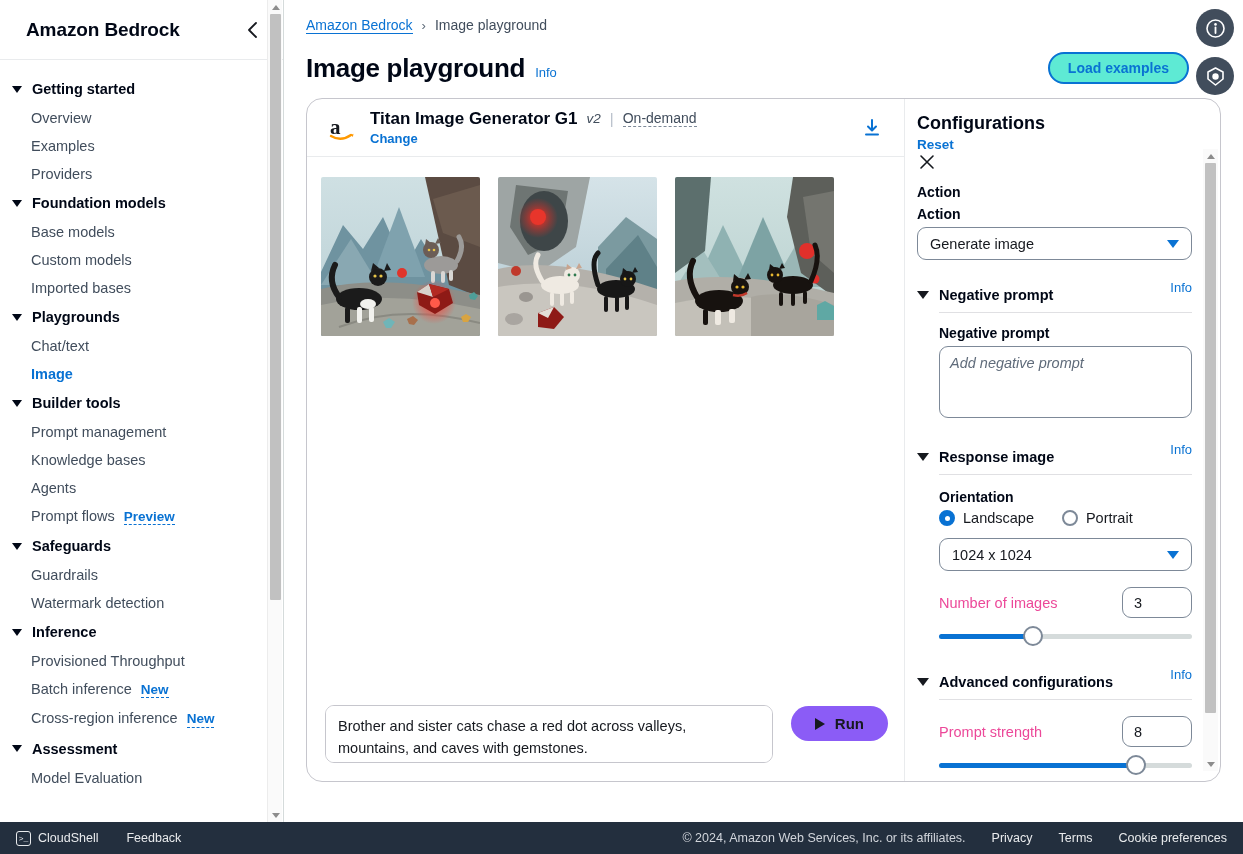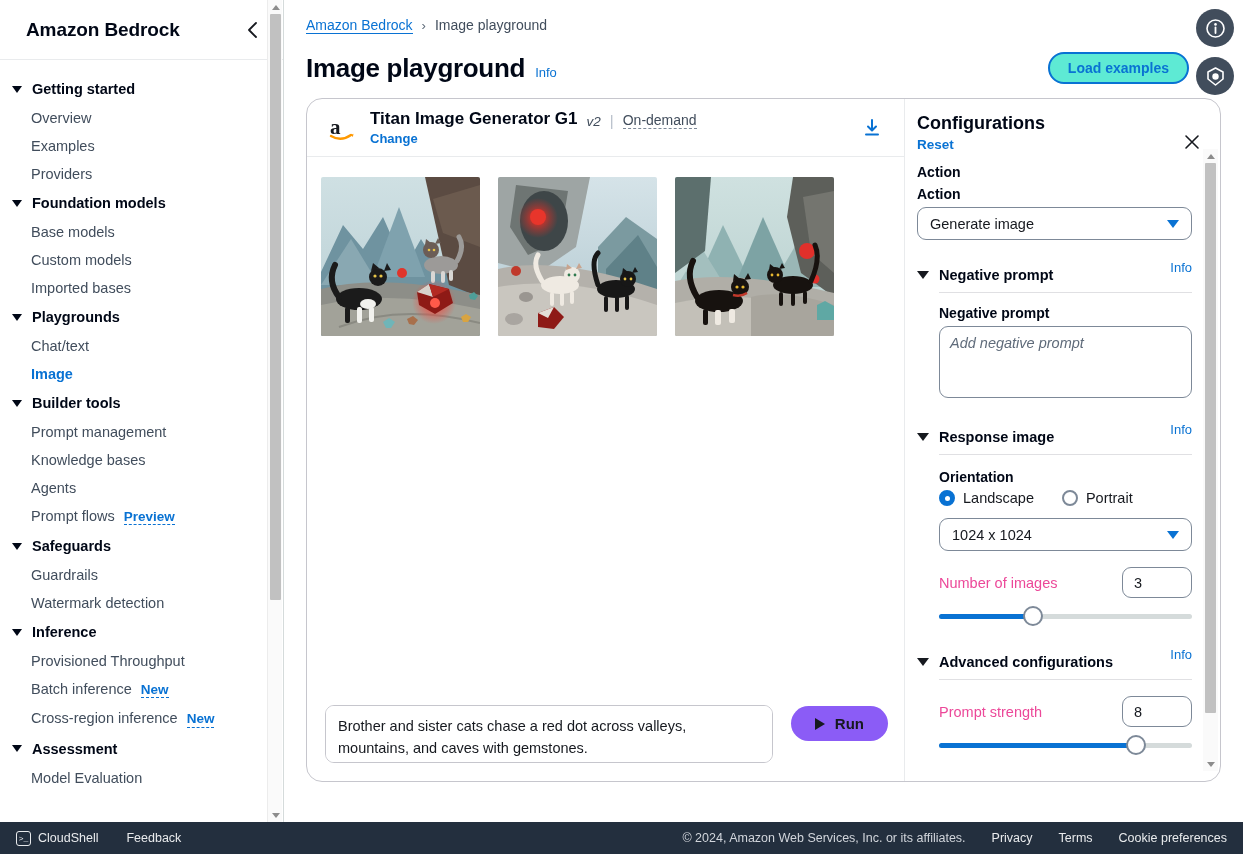--- a/index.html
+++ b/index.html
@@ -105,21 +105,21 @@
     background: #fff; height: 684px;
     display: flex; overflow: hidden; position: relative;
   }
   .pg-left { flex: 1; display: flex; flex-direction: column; border-right: 1px solid #e9ebed; min-width: 0;}
   .model-bar {
     height: 58px; display: flex; align-items: center; padding: 0 18px 0 22px;
     border-bottom: 1px solid #e9ebed; gap: 14px;
   }
   .amz-logo { width: 27px; height: 30px; flex: 0 0 auto; position: relative; margin-top: 2px;}
   .model-texts { flex: 1; min-width: 0; }
-  .model-line { display: flex; align-items: flex-end; gap: 9px; }
+  .model-line { display: flex; align-items: center; gap: 9px; }
   .model-name { font-size: 17px; font-weight: bold; color: #000716; }
   .model-ver { font-size: 13.5px; color: #414d5c; font-style: italic; }
   .vbar { color: #b6bec9; font-weight: 300; font-size: 15px; }
   .ondemand { font-size: 14px; color: #414d5c; border-bottom: 1px dashed #7d8998; cursor: pointer;}
   .change-link { font-size: 13px; color: #0972d3; font-weight: bold; cursor: pointer; margin-top: 1px; display:inline-block;}
   .dl-btn { width: 28px; height: 28px; display:flex; align-items:center; justify-content:center; cursor:pointer; flex:0 0 auto;}
 
   .results { flex: 1; padding: 20px 0 0 14px; display: flex; gap: 18px; align-items: flex-start; }
   .thumb { width: 159px; height: 159px; border-radius: 2px; overflow: hidden; cursor: pointer; position: relative; }
 
@@ -131,21 +131,21 @@
   }
   .run-btn {
     background: #8b5cf6; color: #16191f; border: none; border-radius: 20px;
     padding: 9px 24px; font-size: 15px; font-weight: bold; cursor: pointer;
     display: flex; align-items: center; gap: 10px; font-family: inherit; margin-top: 1px;
   }
   .play-tri { width:0;height:0;border-left:10px solid #16191f;border-top:6.5px solid transparent;border-bottom:6.5px solid transparent;}
 
   
   .pg-right { width: 315px; flex: 0 0 315px; position: relative; display: flex; flex-direction: column; }
-  .cfg-head { padding: 14px 18px 4px 12px; display: flex; justify-content: space-between; align-items: flex-end;}
+  .cfg-head { padding: 14px 18px 4px 12px; display: flex; justify-content: space-between; align-items: flex-start; flex-direction: column;}
   .cfg-title { font-size: 18px; font-weight: bold; color: #000716; }
   .cfg-reset { font-size: 13.5px; color: #0972d3; font-weight: bold; cursor: pointer; display:block; margin-top: 3px;}
   .cfg-close { cursor: pointer; width: 20px; height: 20px; display:flex;align-items:center;justify-content:center;}
   .cfg-body { flex: 1; overflow: hidden; padding: 8px 28px 0 12px; position: relative; }
   .cfg-group-label { font-size: 14px; font-weight: bold; color: #000716; margin-bottom: 6px; }
   .field-label { font-size: 14px; font-weight: bold; color: #000716; margin-bottom: 5px; }
   .select-box {
     border: 1px solid #7d8998; border-radius: 9px; height: 33px;
     display: flex; align-items: center; justify-content: space-between;
     padding: 0 12px; font-size: 14.5px; color: #16191f; cursor: pointer; background:#fff;

